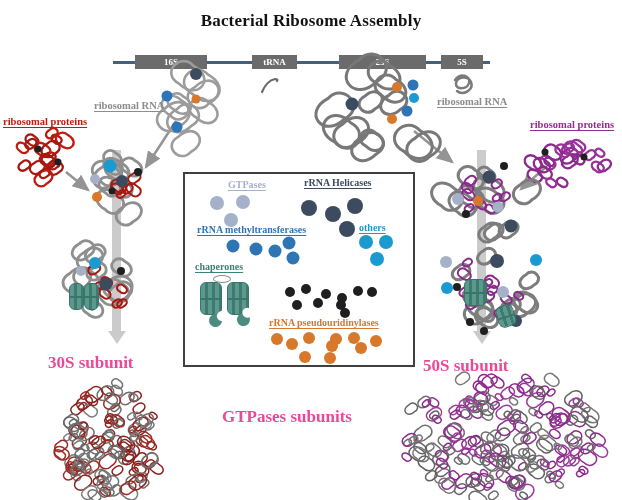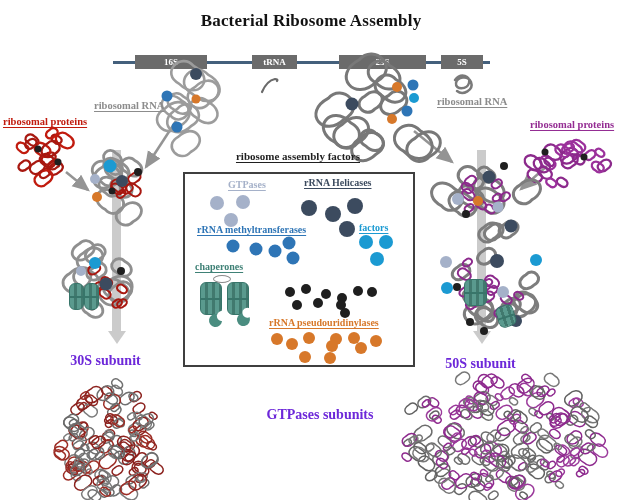--- a/index.html
+++ b/index.html
@@ -31,21 +31,21 @@
   #decor{position:absolute;left:0;top:0;z-index:3;pointer-events:none;}
 
   
   .lbl{font-size:10.5px;font-weight:600;text-decoration:underline;
        text-underline-offset:2px;white-space:nowrap;z-index:5;text-align:right;}
   #lbl-rrna-left{left:94px;top:100px}
   #lbl-rrna-right{left:437px;top:96px}
   #lbl-rp-left{left:3px;top:116px}
   #lbl-rp-right{left:530px;top:119px}
 
-  .sub-lbl{font-size:14px;font-weight:700;color:#6d28d9;text-align:center;z-index:5;}
+  .sub-lbl{font-size:17px;font-weight:700;color:#ec4899;text-align:left;z-index:5;}
   #lbl-30s{left:48px;top:353px;width:115px}
   #lbl-50s{left:423px;top:356px;width:115px}
   #lbl-mature{left:222px;top:407px;width:196px}
 
   
   #factor-box{left:183px;top:172px;width:228px;height:191px;border:2px solid #3f3f3f;z-index:2;}
   #factor-box-title{left:200px;top:150px;width:196px;text-align:center;font-size:11px;
                     font-weight:700;color:#1f1f1f;text-decoration:underline;
                     text-underline-offset:2px;z-index:5;}
   .grp-lbl{font-size:10px;font-weight:700;text-decoration:underline;
@@ -90,26 +90,25 @@
   <div class="abs operon-line"></div>
   <div class="abs operon-seg" id="seg-16s">16S</div>
   <div class="abs operon-seg" id="seg-trna">tRNA</div>
   <div class="abs operon-seg" id="seg-23s">23S</div>
   <div class="abs operon-seg" id="seg-5s">5S</div>
 
   <div class="abs vbar" id="bar-left"></div>
   <div class="abs vbar" id="bar-right"></div>
 
   <div class="abs" id="factor-box"></div>
-  <div class="abs" id="factor-box-title">ribosome assembly factors</div>
 
   <span class="abs grp-lbl" id="lbl-gtpases" style="color: rgb(165, 177, 201);">GTPases</span>
   <span class="abs grp-lbl" id="lbl-helicases" style="color: rgb(60, 75, 95);">rRNA Helicases</span>
   <span class="abs grp-lbl" id="lbl-methyl" style="color: rgb(46, 117, 182);">rRNA methyltransferases</span>
-  <span class="abs grp-lbl" id="lbl-others" style="color: rgb(27, 154, 210);">factors</span>
+  <span class="abs grp-lbl" id="lbl-others" style="color: rgb(27, 154, 210);">others</span>
   <span class="abs grp-lbl" id="lbl-chaperones" style="color: rgb(63, 129, 118);">chaperones</span>
   <span class="abs grp-lbl" id="lbl-pseudo" style="color: rgb(215, 120, 42);">rRNA pseudouridinylases</span>
 
   <div class="barrel" id="chap-b1"></div>
   <div class="barrel" id="chap-b2"></div>
   <div class="cap" id="chap-cap"></div>
   <div class="crescent" id="chap-c1"></div>
   <div class="crescent" id="chap-c2"></div>
   <div class="barrel" id="li2-b1"></div>
   <div class="barrel" id="li2-b2"></div>

